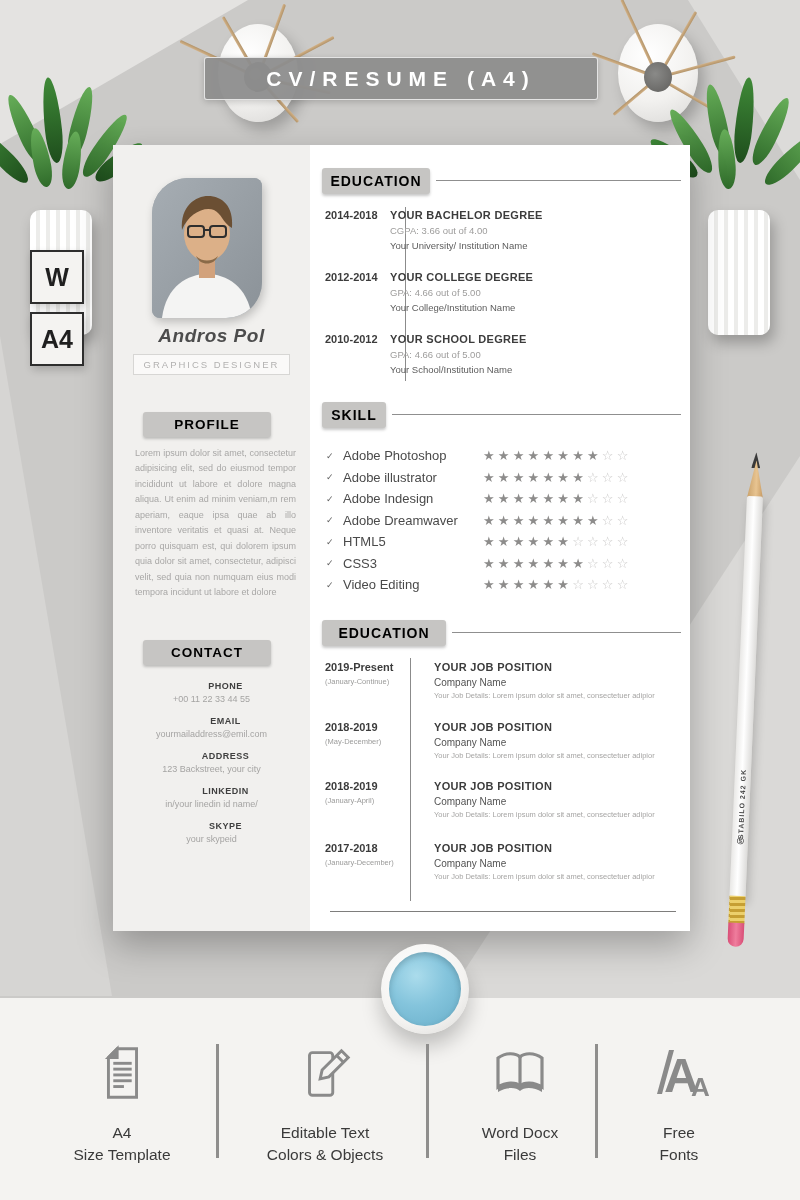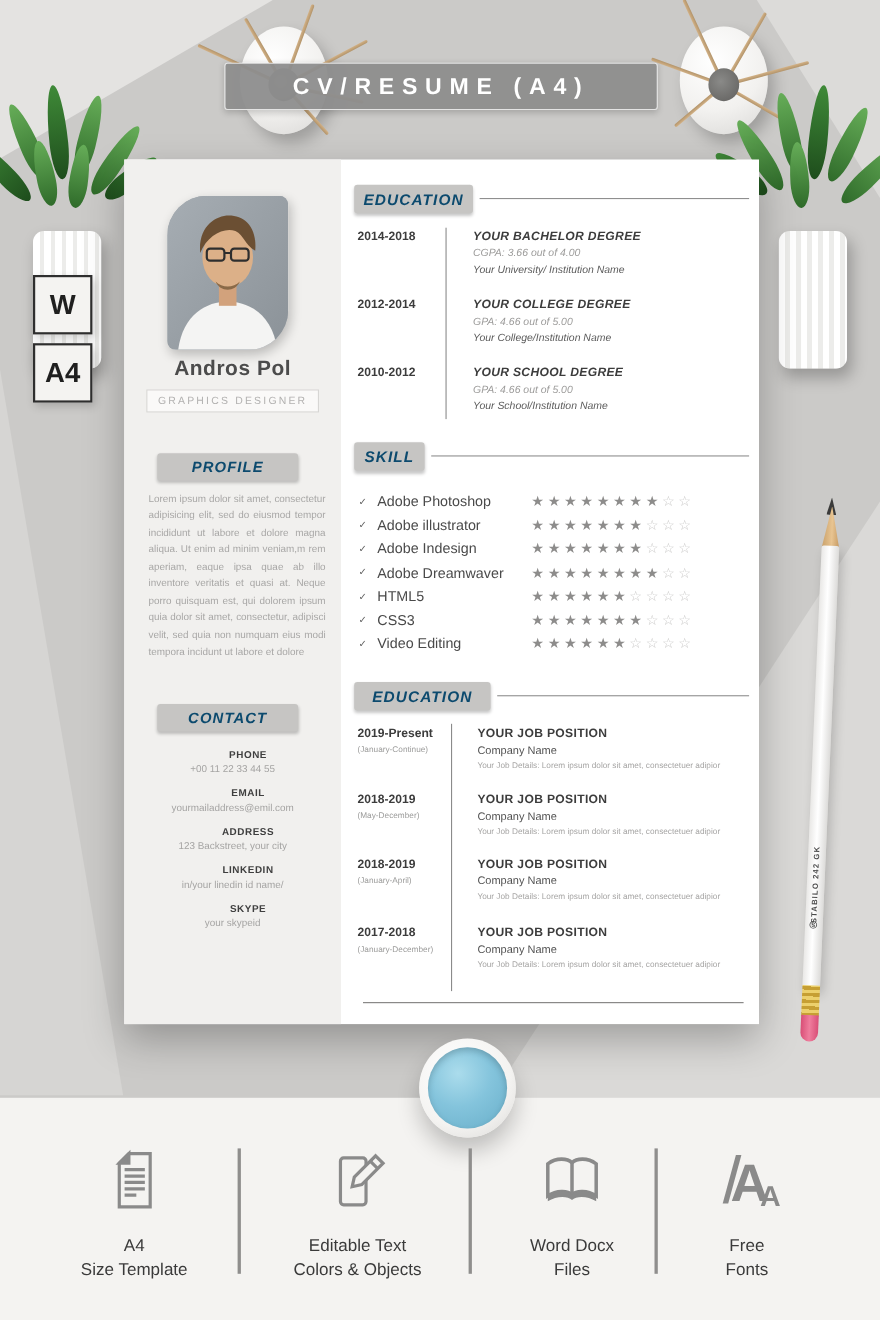--- a/index.html
+++ b/index.html
@@ -42,43 +42,43 @@
          border:2px solid #2e2e2e;display:flex;align-items:center;justify-content:center;
          font-size:25px;font-weight:700;color:#1f1f1f;box-shadow:2px 4px 8px rgba(0,0,0,.18);z-index:6;}
 
   
   .page{position:absolute;left:113px;top:145px;width:577px;height:786px;background:#ffffff;
         box-shadow:0 14px 34px rgba(0,0,0,.28);z-index:5;}
   .side{position:absolute;left:0;top:0;width:197px;height:100%;background:#f1f0ee;}
   .photo{position:absolute;left:39px;top:33px;width:110px;height:140px;overflow:hidden;
          border-radius:36px 8px 36px 8px;box-shadow:2px 4px 10px rgba(0,0,0,.22);}
   .name{position:absolute;left:0;top:180px;width:100%;text-align:center;
-        font-size:19px;font-weight:700;color:#4c4c4c;letter-spacing:.5px;}
+        font-size:19px;font-weight:700;color:#4c4c4c;letter-spacing:.5px;font-style:italic;}
   .role{position:absolute;left:0;top:209px;width:100%;text-align:center;}
   .role span{display:inline-block;border:1px solid #d7d6d4;background:#faf9f8;
         padding:4px 10px;font-size:9.5px;letter-spacing:2px;color:#b2b1b0;}
   .pill{background:#c6c5c3;border-radius:3px;box-shadow:0 2px 3px rgba(0,0,0,.22);
         display:flex;align-items:center;justify-content:center;
-        font-weight:700;color:#0c4a6e;letter-spacing:1px;font-style:italic;}
+        font-weight:700;color:#000000;letter-spacing:1px;}
   .side .pill{position:absolute;left:30px;width:128px;height:25px;font-size:13.5px;}
   .ptext{position:absolute;left:22px;top:301px;width:161px;font-size:9px;line-height:1.72;
          color:#a8a7a6;text-align:justify;}
   .citem{text-align:center;margin-bottom:12px;}
   .clab{font-size:9px;font-weight:700;color:#3f3f3f;letter-spacing:.5px;padding-left:28px;}
   .cval{font-size:9px;color:#a5a4a3;margin-top:3px;}
   .contact-list{position:absolute;left:0;top:536px;width:197px;}
 
   .main{position:absolute;left:209px;top:0;width:368px;height:100%;}
   .main .pill{position:absolute;font-size:14px;height:26px;}
   .hline{position:absolute;height:1px;background:#8f8f8f;}
   .vline{position:absolute;width:1px;background:#8b8b8b;}
   .date{position:absolute;left:3px;width:90px;font-size:11px;font-weight:700;color:#3c3c3c;}
   .sub{font-size:7.5px;color:#9b9b9a;margin-top:4px;font-weight:400;}
   .erow{position:absolute;left:0;right:6px;}
-  .econtent{margin-left:108px;font-style:italic;}
+  .econtent{margin-left:68px;}
   .deg{font-size:11px;font-weight:700;color:#3c3c3c;letter-spacing:.3px;}
   .gpa{font-size:9.5px;color:#9d9c9b;margin-top:4px;}
   .inst{font-size:9.5px;color:#5c5c5c;margin-top:4px;}
   .xcontent{margin-left:112px;}
   .pos{font-size:11px;font-weight:700;color:#3c3c3c;letter-spacing:.3px;}
   .comp{font-size:10px;color:#525252;margin-top:4px;}
   .det{font-size:7.5px;color:#a6a5a4;margin-top:3px;white-space:nowrap;}
 
   .skills{position:absolute;left:4px;top:300px;right:0;}
   .srow{display:flex;align-items:center;height:21.5px;}

